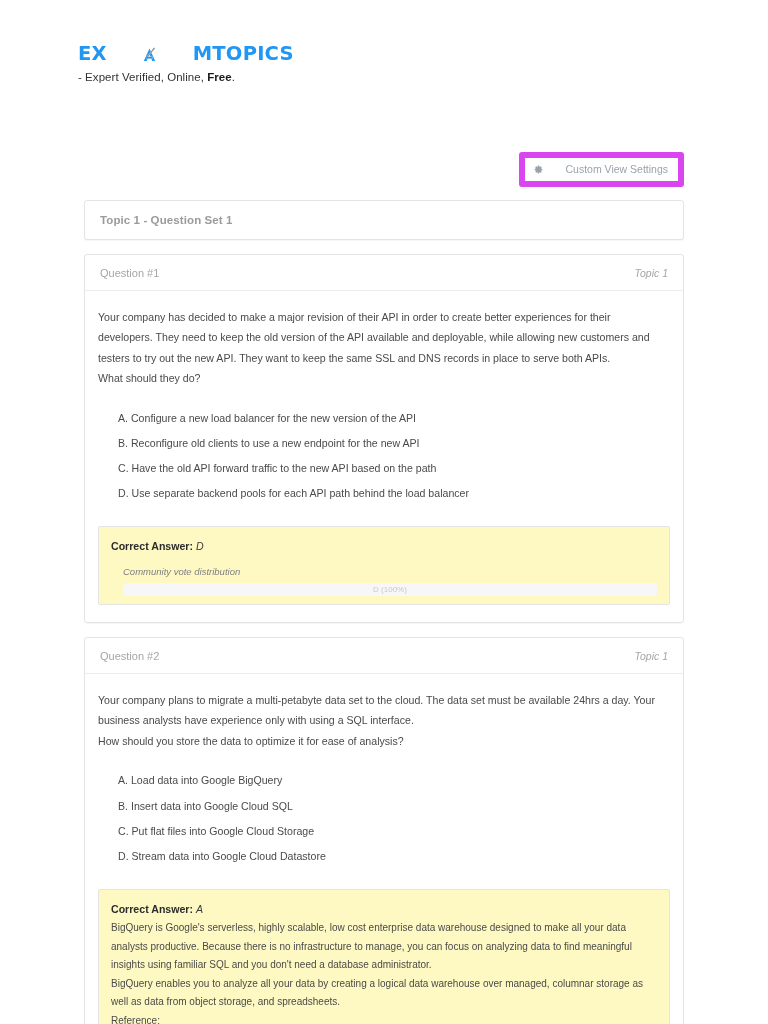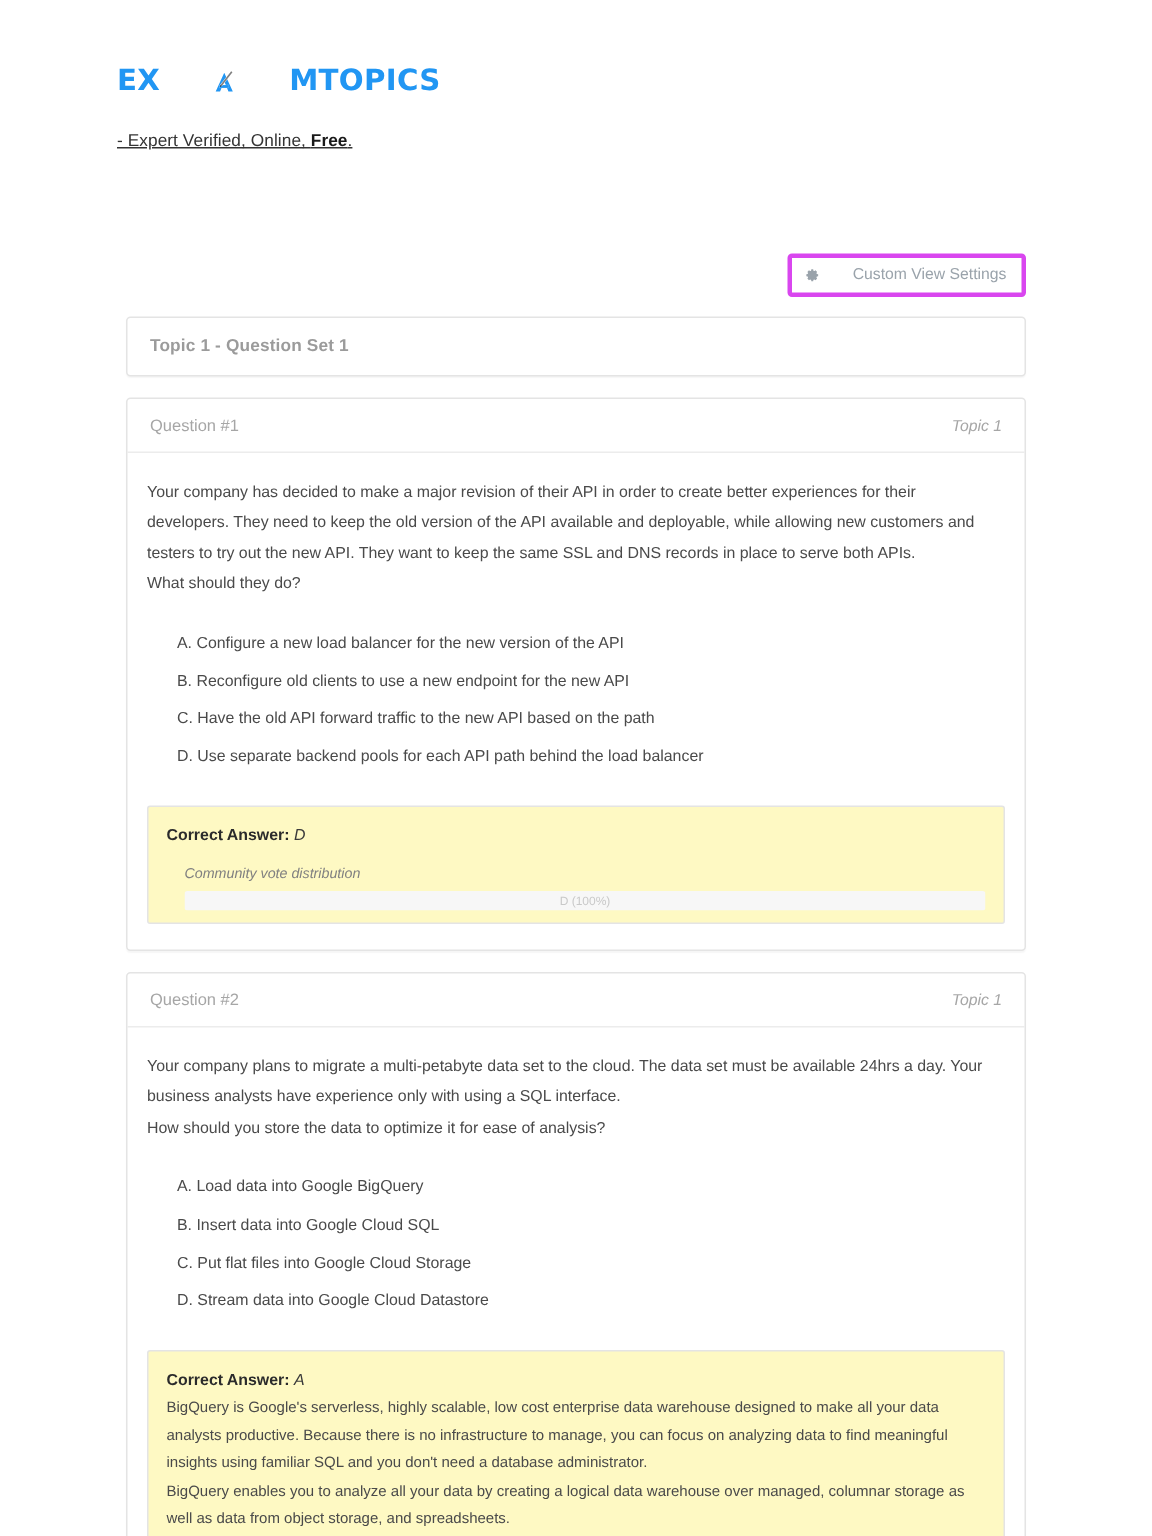--- a/index.html
+++ b/index.html
@@ -43,40 +43,39 @@
   }
   .logo-a {
     position: relative;
     display: inline-block;
     width: 13px;
     height: 15px;
     margin: 0 0.5px;
   }
   .logo-a svg { display: block; }
   .tagline {
-    margin-top: 24px;
+    margin-top: 7px;
     font-size: 11.5px;
     color: #333333;
     letter-spacing: 0.05px;
-    text-decoration: underline;
   }
   .tagline b { font-weight: bold; color: #1a1a1a; }
 
   
   .settings-row {
     margin-top: 69px;
     padding-right: 84px;
     display: flex;
     justify-content: flex-end;
   }
   .settings-btn {
     display: inline-flex;
     align-items: center;
     gap: 22px;
-    border: 3px solid #d946ef;
+    border: 6px solid #d946ef;
     border-radius: 3px;
     background: #ffffff;
     color: #9aa3ab;
     font-size: 10.5px;
     padding: 6px 10px 6px 9px;
     line-height: 1;
     cursor: pointer;
   }
   .gear {
     width: 9px;

